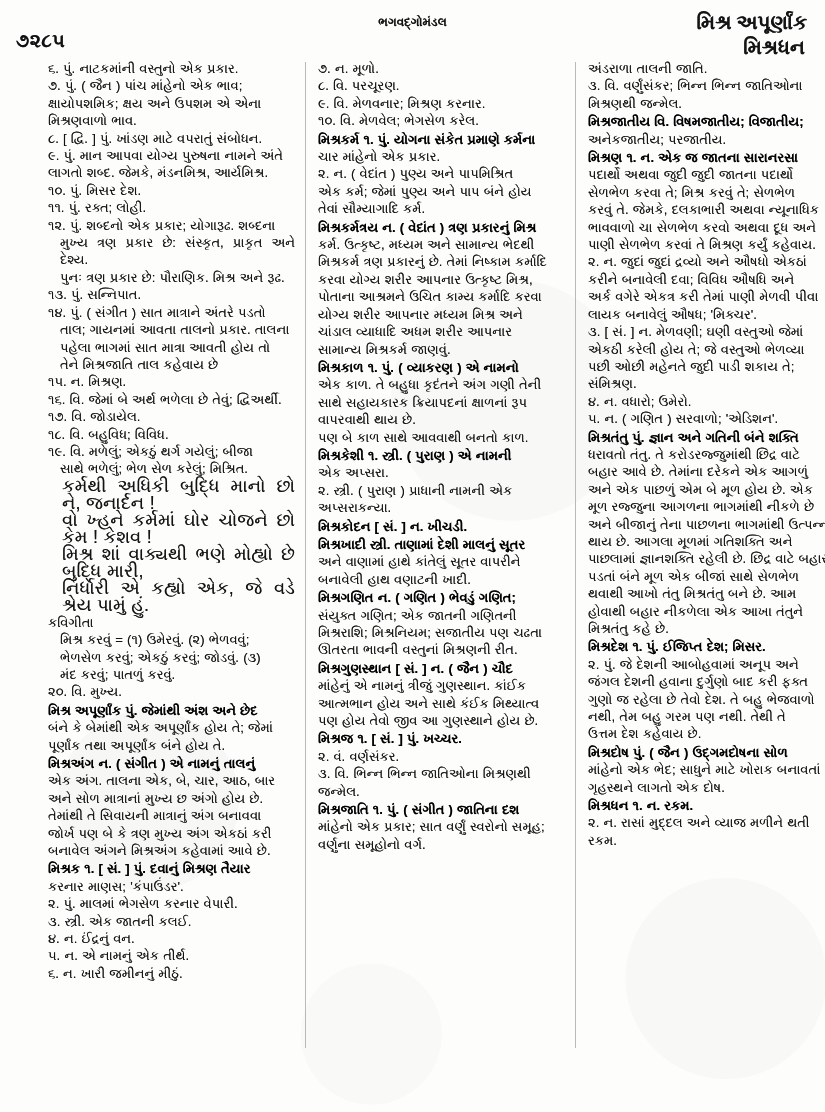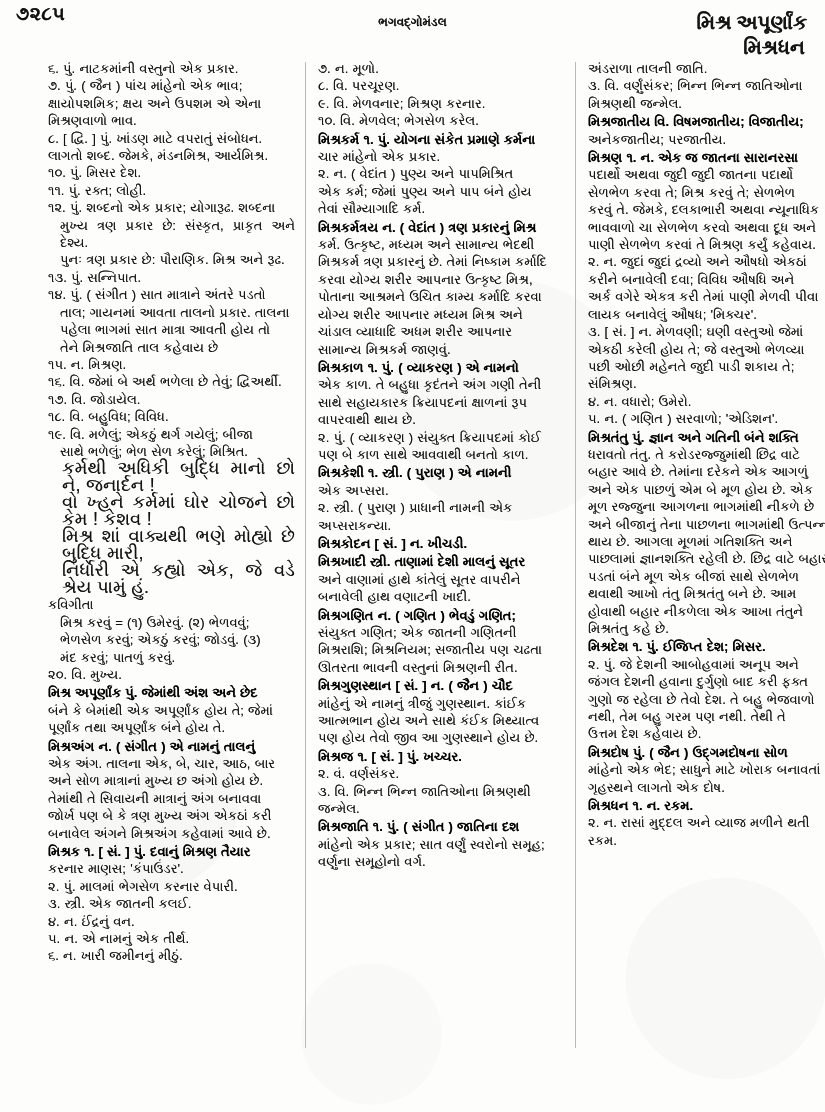--- a/index.html
+++ b/index.html
@@ -30,26 +30,25 @@
   .header {
     position: absolute;
     top: 0;
     left: 0;
     width: 825px;
     height: 58px;
   }
   .page-number {
     position: absolute;
     left: 16px;
-    top: 4px;
+    top: 30px;
     font-size: 19px;
     font-weight: bold;
     color: #111;
     letter-spacing: 0.5px;
-    font-family: Liberation Mono, monospace;
   }
   .book-title {
     position: absolute;
     left: 0;
     top: 15px;
     width: 825px;
     text-align: center;
     font-size: 12px;
     font-weight: bold;
     color: #141414;
@@ -153,20 +152,21 @@
   </div>
 
   <div class="columns" id="columns-root">
       <div class="column">
         <div class="entry">
           <div class="line hang">૬. પું. નાટકમાંની વસ્તુનો એક પ્રકાર.</div>
           <div class="line hang">૭. પું. ( જૈન ) પાંચ માંહેનો એક ભાવ;</div>
           <div class="line">ક્ષાયોપશમિક; ક્ષય અને ઉપશમ એ એના</div>
           <div class="line">મિશ્રણવાળો ભાવ.</div>
           <div class="line hang">૮. [ દ્વિ. ] પું. ખાંડણ માટે વપરાતું સંબોધન.</div>
+          <div class="line hang">૯. પું. માન આપવા યોગ્ય પુરુષના નામને અંતે</div>
           <div class="line">લાગતો શબ્દ. જેમકે, મંડનમિશ્ર, આર્યમિશ્ર.</div>
           <div class="line hang">૧૦. પું. મિસર દેશ.</div>
           <div class="line hang">૧૧. પું. રક્ત; લોહી.</div>
           <div class="line hang">૧૨. પું. શબ્દનો એક પ્રકાર; યોગારૂઢ. શબ્દના</div>
           <div class="line indent">મુખ્ય ત્રણ પ્રકાર છે: સંસ્કૃત, પ્રાકૃત અને દેશ્ય.</div>
           <div class="line indent">પુનઃ ત્રણ પ્રકાર છે: પૌરાણિક. મિશ્ર અને રૂઢ.</div>
           <div class="line hang">૧૩. પું. સન્નિપાત.</div>
           <div class="line hang">૧૪. પું. ( સંગીત ) સાત માત્રાને અંતરે પડતો</div>
           <div class="line indent">તાલ; ગાયનમાં આવતા તાલનો પ્રકાર. તાલના</div>
           <div class="line indent">પહેલા ભાગમાં સાત માત્રા આવતી હોય તો</div>
@@ -233,21 +233,20 @@
           <div class="line">પોતાના આશ્રમને ઉચિત કામ્ય કર્માદિ કરવા</div>
           <div class="line">યોગ્ય શરીર આપનાર મધ્યમ મિશ્ર અને</div>
           <div class="line">ચાંડાલ વ્યાધાદિ અધમ શરીર આપનાર</div>
           <div class="line">સામાન્ય મિશ્રકર્મ જાણવું.</div>
         </div>
         <div class="entry">
           <div class="line hang"><span class="headword">મિશ્રકાળ ૧. પું. ( વ્યાકરણ ) એ નામનો</span></div>
           <div class="line">એક કાળ. તે બહુધા કૃદંતને અંગ ગણી તેની</div>
           <div class="line">સાથે સહાયકારક ક્રિયાપદનાં ક્ષાળનાં રૂપ</div>
           <div class="line">વાપરવાથી થાય છે.</div>
-          <div class="line hang">૨. પું. ( વ્યાકરણ ) સંયુક્ત ક્રિયાપદમાં કોઈ</div>
           <div class="line">પણ બે કાળ સાથે આવવાથી બનતો કાળ.</div>
         </div>
         <div class="entry">
           <div class="line hang"><span class="headword">મિશ્રકેશી ૧. સ્ત્રી. ( પુરાણ ) એ નામની</span></div>
           <div class="line">એક અપ્સરા.</div>
           <div class="line hang">૨. સ્ત્રી. ( પુરાણ ) પ્રાધાની નામની એક</div>
           <div class="line">અપ્સરાકન્યા.</div>
         </div>
         <div class="entry">
           <div class="line hang"><span class="headword">મિશ્રકોદન [ સં. ] ન. ખીચડી.</span></div>

